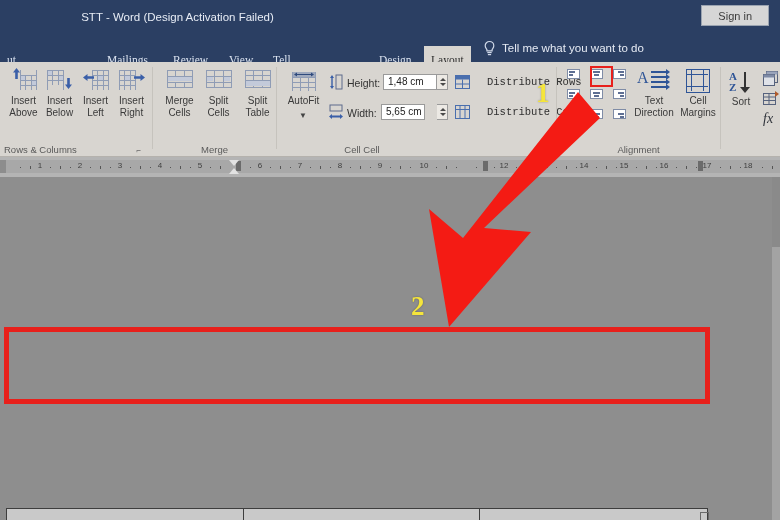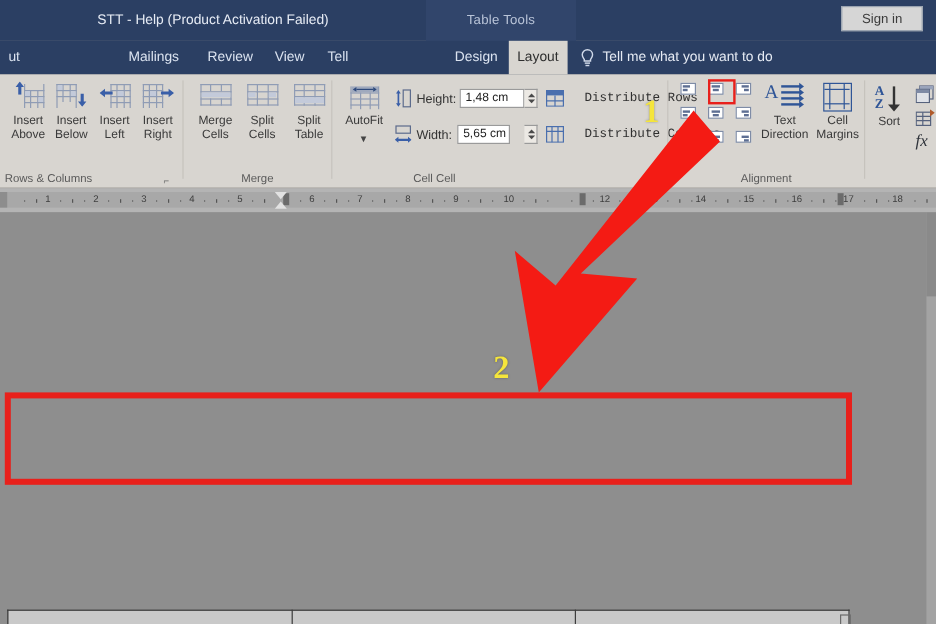--- a/index.html
+++ b/index.html
@@ -36,23 +36,23 @@
     background:#d6d6d6; border:1px solid #9aa3b0;
     cursor:pointer; white-space:nowrap;
   }
 
   
   .tabbar{
     position:absolute; left:0; top:34px; width:780px; height:28px;
     background:#2b3f63;
   }
   .tab{
-    position:absolute; top:0; height:28px; line-height:28px;
+    position:absolute; top:12px; height:28px; line-height:28px;
     color:#dbe3f0; font-size:11.5px; white-space:nowrap;
-    padding:0 7px; cursor:pointer;
+    padding:0 7px; cursor:pointer;font-family:Liberation Serif, serif;
   }
   .tab.active{
     background:#d8d5d0; color:#2e2e2e; font-weight:400;
   }
   .tellme{
     position:absolute; left:502px; top:0; height:28px; line-height:28px;
     color:#e6ebf4; font-size:11.5px; white-space:nowrap;
   }
   .bulb{
     position:absolute; left:482px; top:6px; width:15px; height:17px;
@@ -219,24 +219,21 @@
   .num2{ left:411px; top:291px; font-size:27px; }
 
   .grpsepline{ position:absolute; width:1px; background:#c6c3bd; top:5px; height:82px; }
 </style>
 </head>
 <body>
 
 <div id="app">
 
   <div class="titlebar">
-    <div class="doctitle">STT  -  Help (Product Activation Failed)</div>
-    <div class="tt-contextwrap">
-      <div class="tt-contextlabel">Table Tools</div>
-    </div>
+    <div class="doctitle">STT  -  Word (Design Activation Failed)</div>
     <div class="signin">Sign in</div>
   </div>
 
   <div class="tabbar">
     <div class="tab" style="left:0px">ut</div>
     <div class="tab" style="left:100px">Mailings</div>
     <div class="tab" style="left:166px">Review</div>
     <div class="tab" style="left:222px">View</div>
     <div class="tab" style="left:266px">Tell</div>
     <div class="tab" style="left:372px">Design</div>

